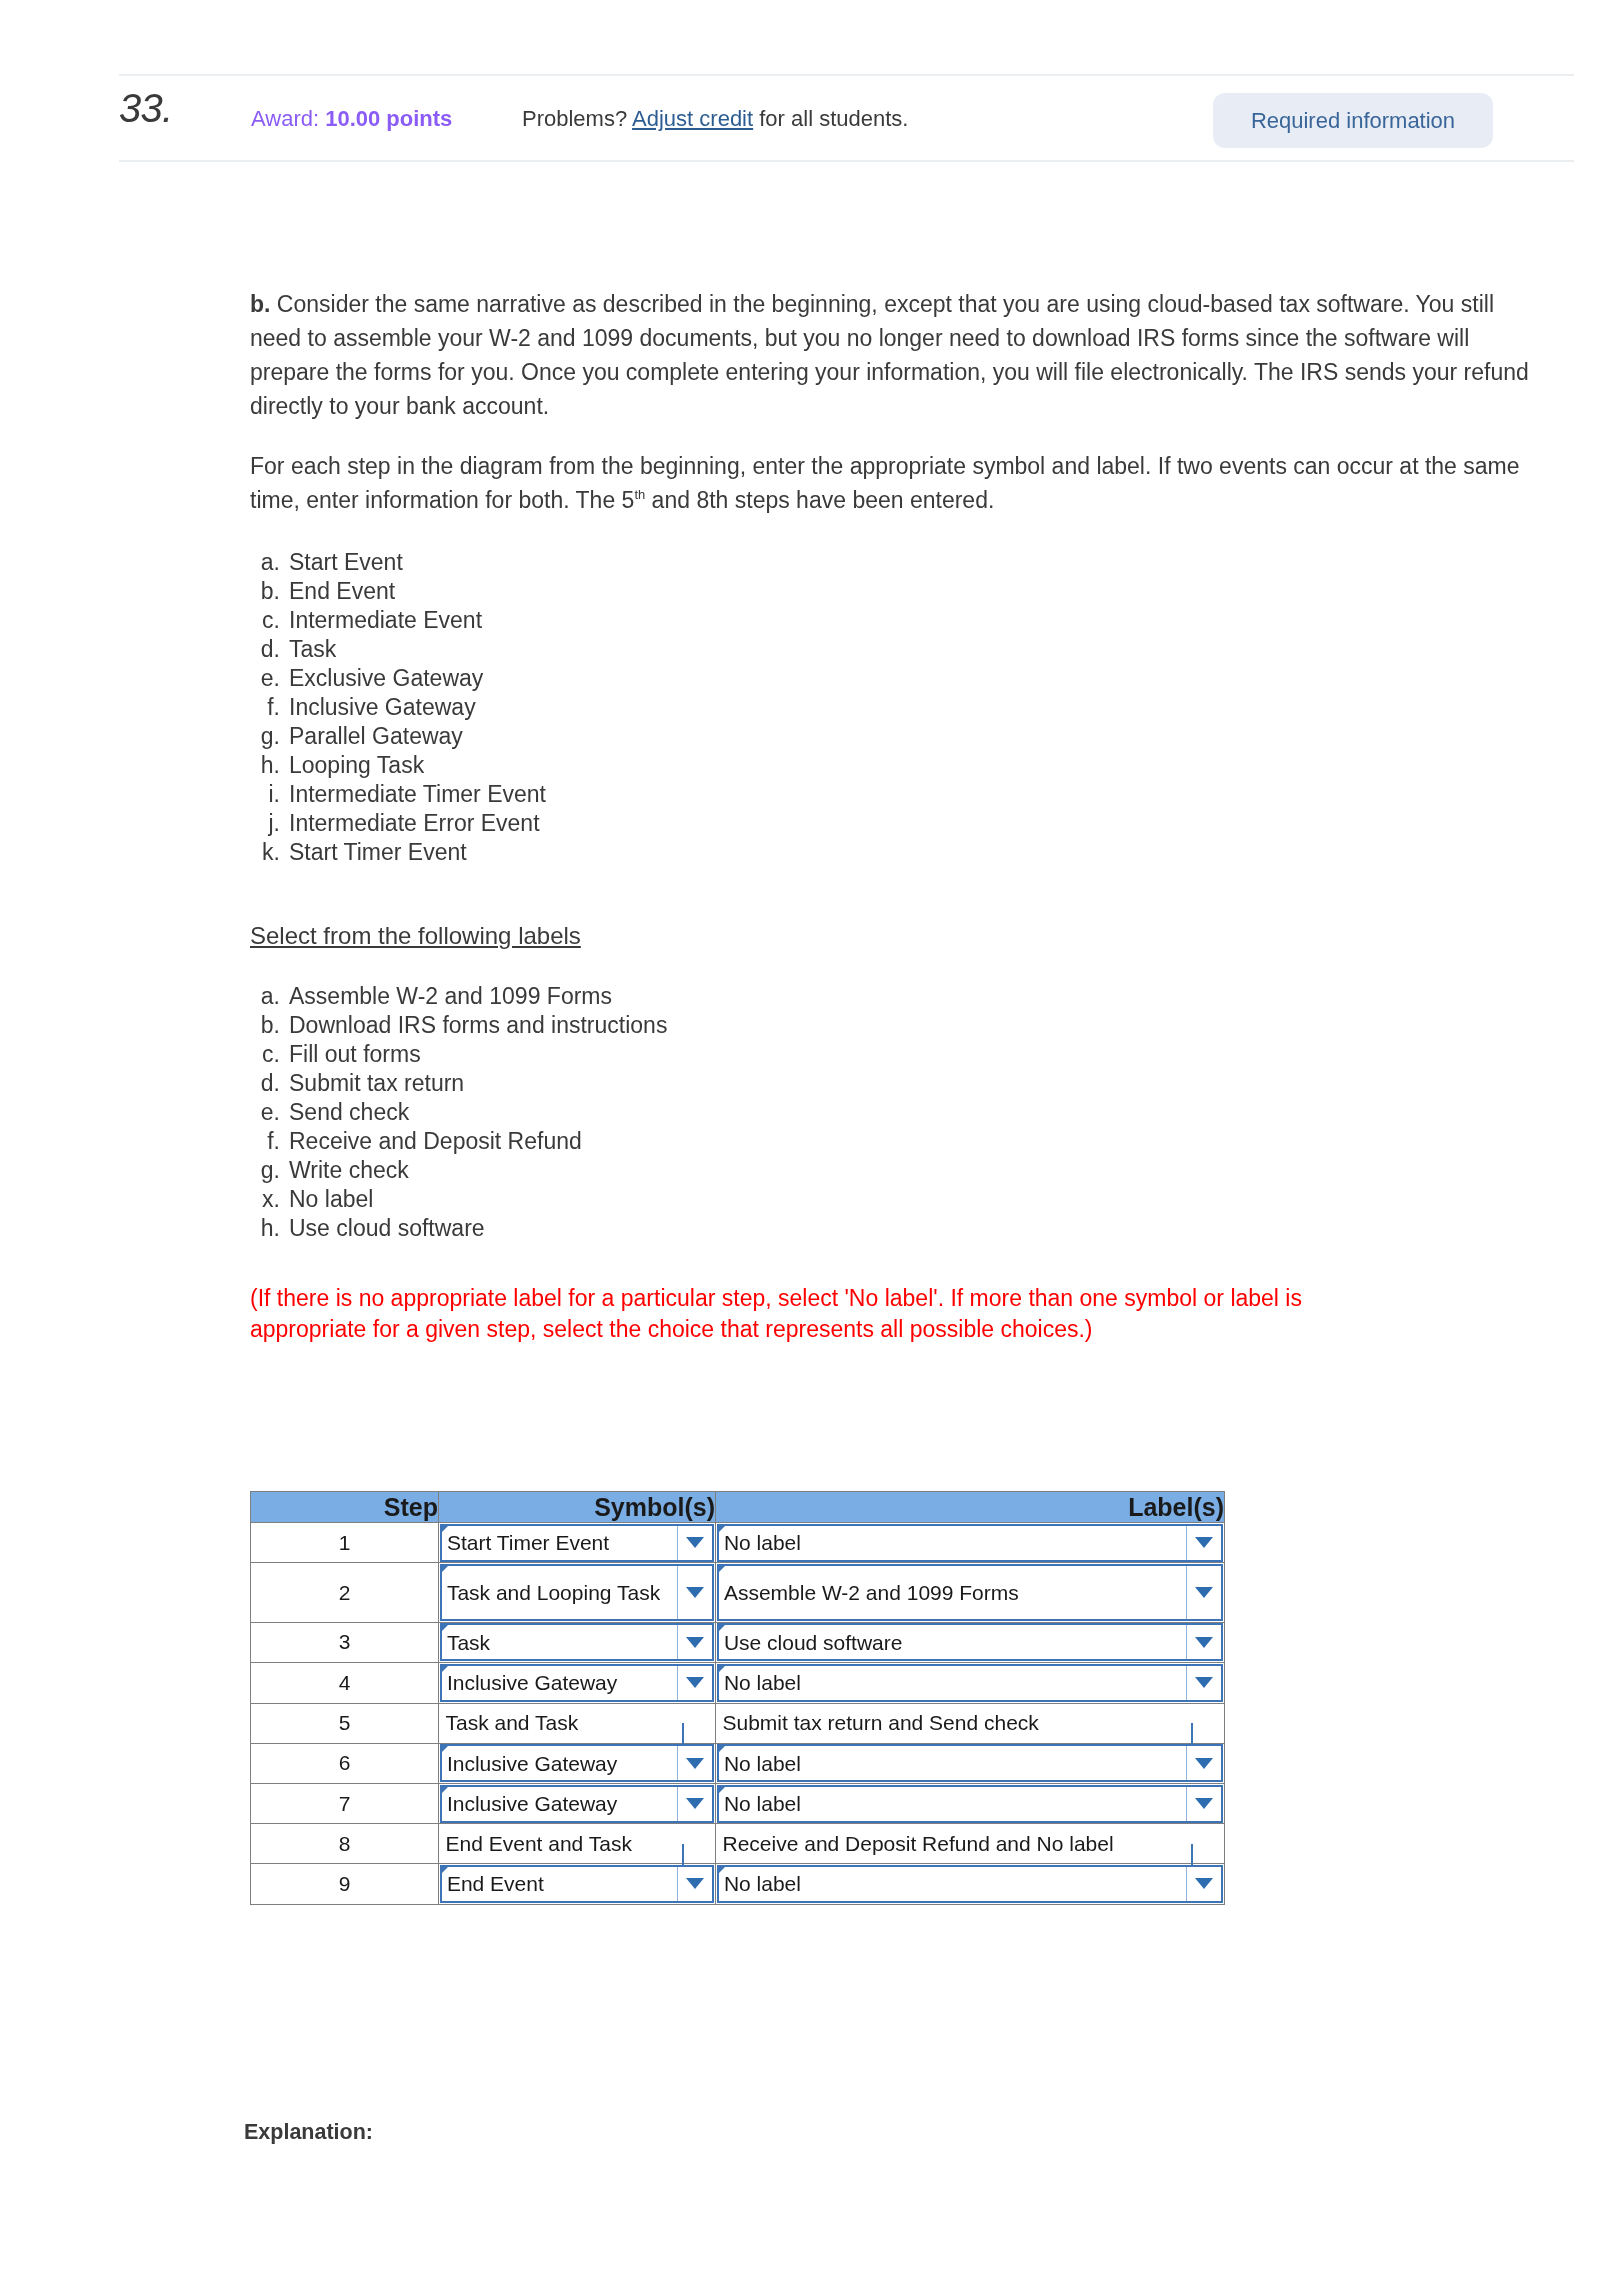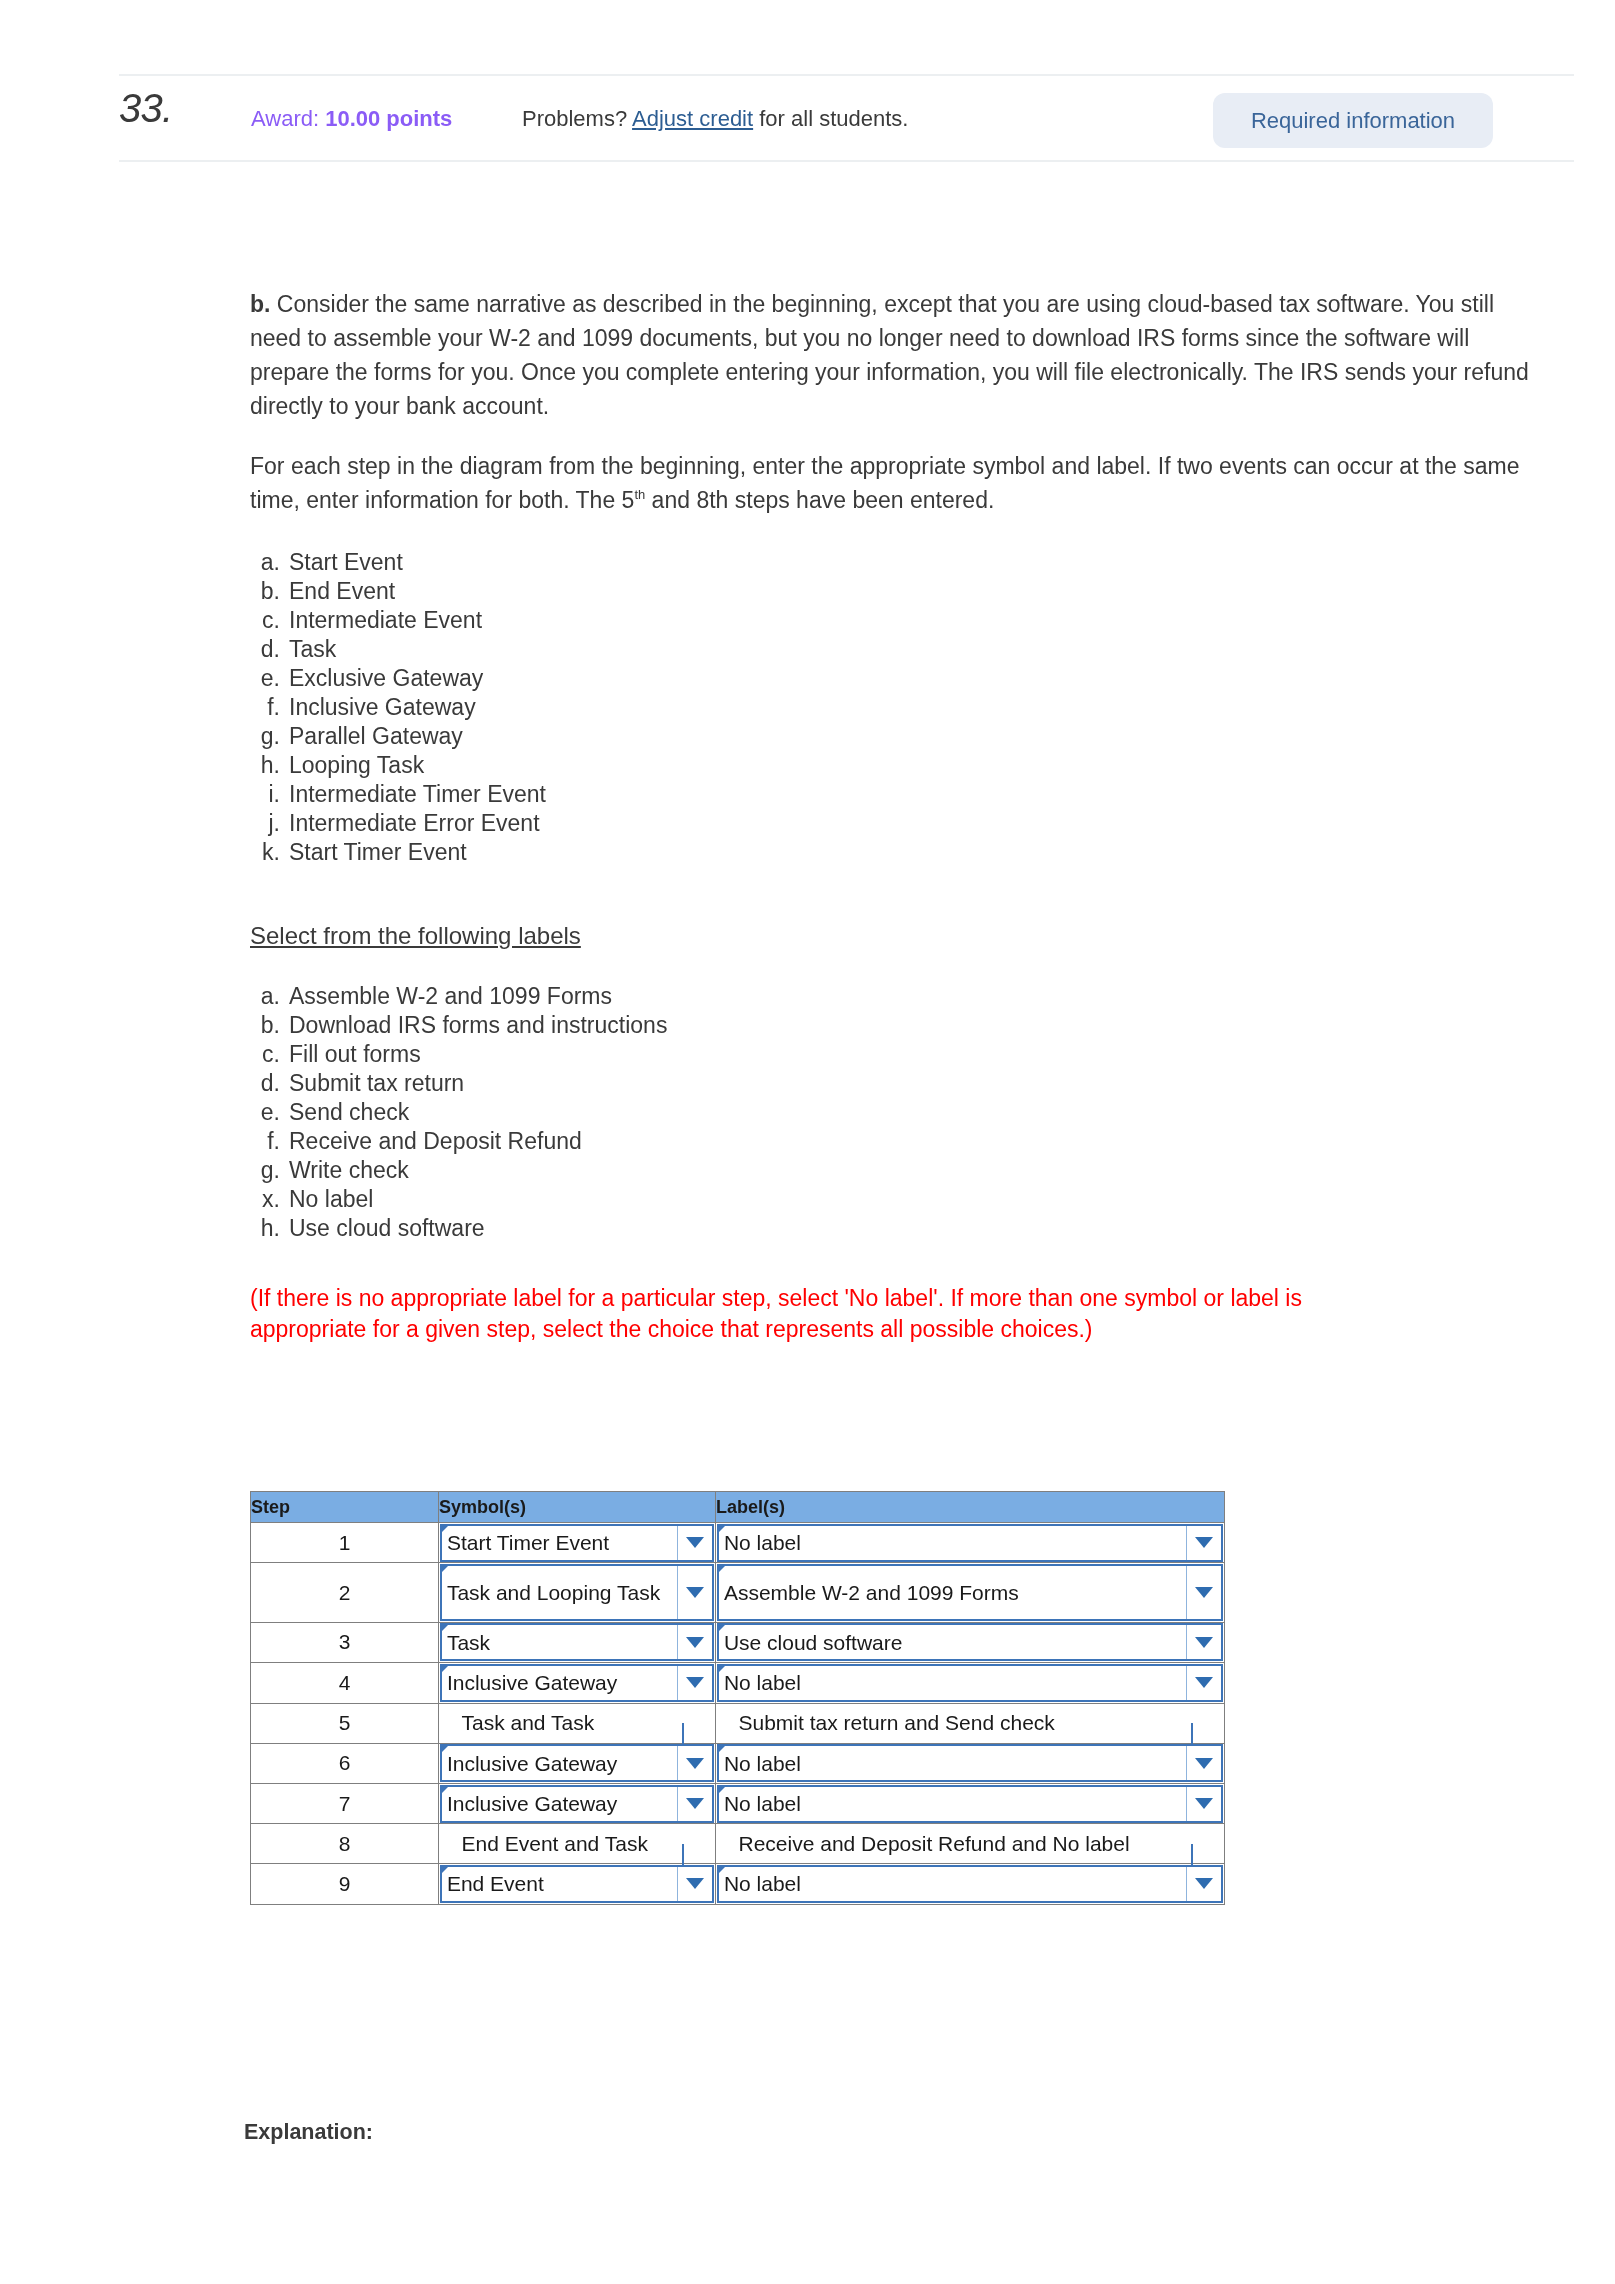--- a/index.html
+++ b/index.html
@@ -154,24 +154,24 @@
     table-layout: fixed;
   }
   table.steps th, table.steps td {
     border: 1.3px solid #7f7f7f;
     padding: 0;
     vertical-align: middle;
   }
   table.steps thead th {
     background: #7aade3;
     color: #1a1a1a;
-    font-size: 18px;
+    font-size: 25px;
     font-weight: 700;
     height: 31px;
-    text-align: left;
+    text-align: right;
     margin-left: 15px;
   }
   col.c-step { width: 188px; }
   col.c-sym  { width: 277px; }
   col.c-lab  { width: 509px; }
 
   td.step-cell {
     text-align: center;
     font-size: 21px;
     color: #1a1a1a;
@@ -228,21 +228,20 @@
 
   
   .plain {
     font-size: 21px;
     color: #1a1a1a;
     padding: 0 0 0 6.5px;
     height: 39px;
     display: flex;
     align-items: center;
     position: relative;
-    margin-left: 16px;
   }
   .plain::after {
     content: "";
     position: absolute;
     right: 31px;
     top: 19.6px;
     width: 2px;
     height: 27px;
     background: #3d74b8;
   }

